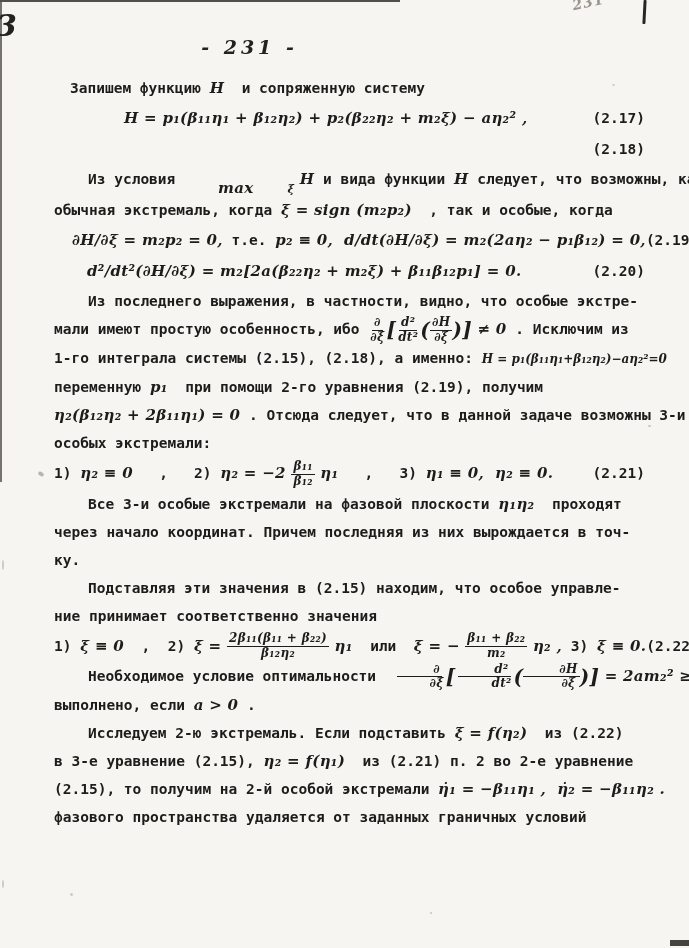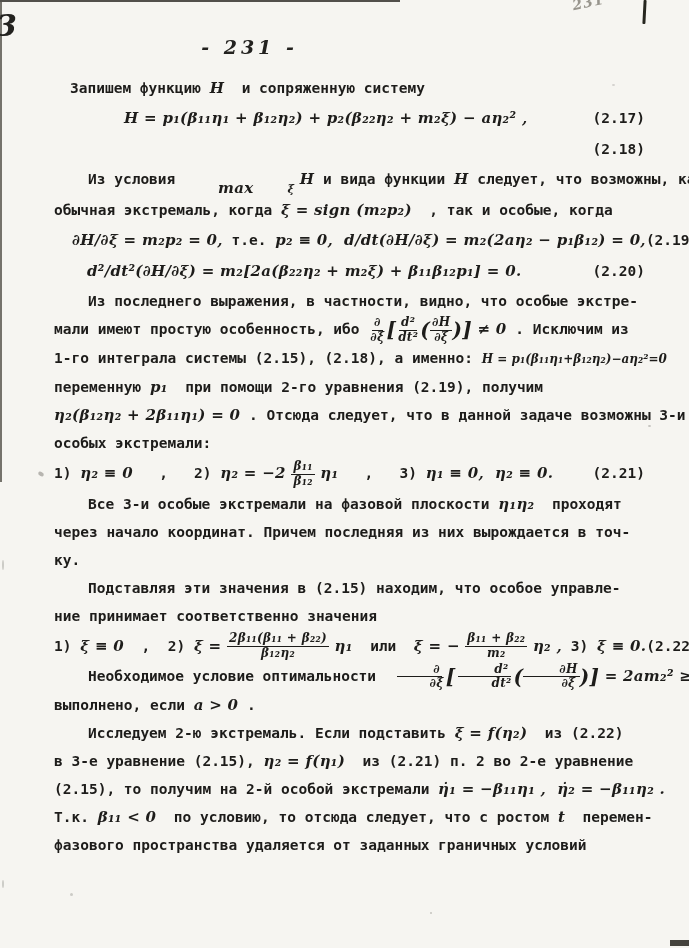--- a/index.html
+++ b/index.html
@@ -152,17 +152,16 @@
       <span class="fx">1) <span class="m">ξ ≡ 0</span>  ,  2) <span class="m">ξ = <span class="fr"><span class="fn">2β₁₁(β₁₁ + β₂₂)</span><span class="fd">β₁₂η₂</span></span> η₁</span>  или  <span class="m">ξ = − <span class="fr"><span class="fn">β₁₁ + β₂₂</span><span class="fd">m₂</span></span> η₂ ,</span> 3) <span class="m">ξ ≡ 0.</span></span>
       <span class="eqnum">(2.22)</span>
     </div>
 
     <div class="line ind">Необходимое условие оптимальности  <span class="m"><span class="fr"><span class="fn">∂</span><span class="fd">∂ξ</span></span><span class="bk">[</span><span class="fr"><span class="fn">d²</span><span class="fd">dt²</span></span><span class="bk">(</span><span class="fr"><span class="fn">∂H</span><span class="fd">∂ξ</span></span><span class="bk">)]</span> = 2am₂² ≥ 0</span></div>
     <div class="line">выполнено, если <span class="m">a &gt; 0</span> .</div>
 
     <div class="line ind">Исследуем 2-ю экстремаль. Если подставить <span class="m">ξ = f(η₂)</span>  из (2.22)</div>
     <div class="line">в 3-е уравнение (2.15), <span class="m">η₂ = f(η₁)</span>  из (2.21) п. 2 во 2-е уравнение</div>
     <div class="line">(2.15), то получим на 2-й особой экстремали <span class="m">η̇₁ = −β₁₁η₁ ,  η̇₂ = −β₁₁η₂ .</span></div>
-    <div class="line">Т.к. <span class="m">β₁₁ &lt; 0</span>  по условию, то отсюда следует, что с ростом <span class="m">t</span>  перемен-</div>
     <div class="line">фазового пространства удаляется от заданных граничных условий</div>
 
   </div>
 </div>
 
 </body></html>

